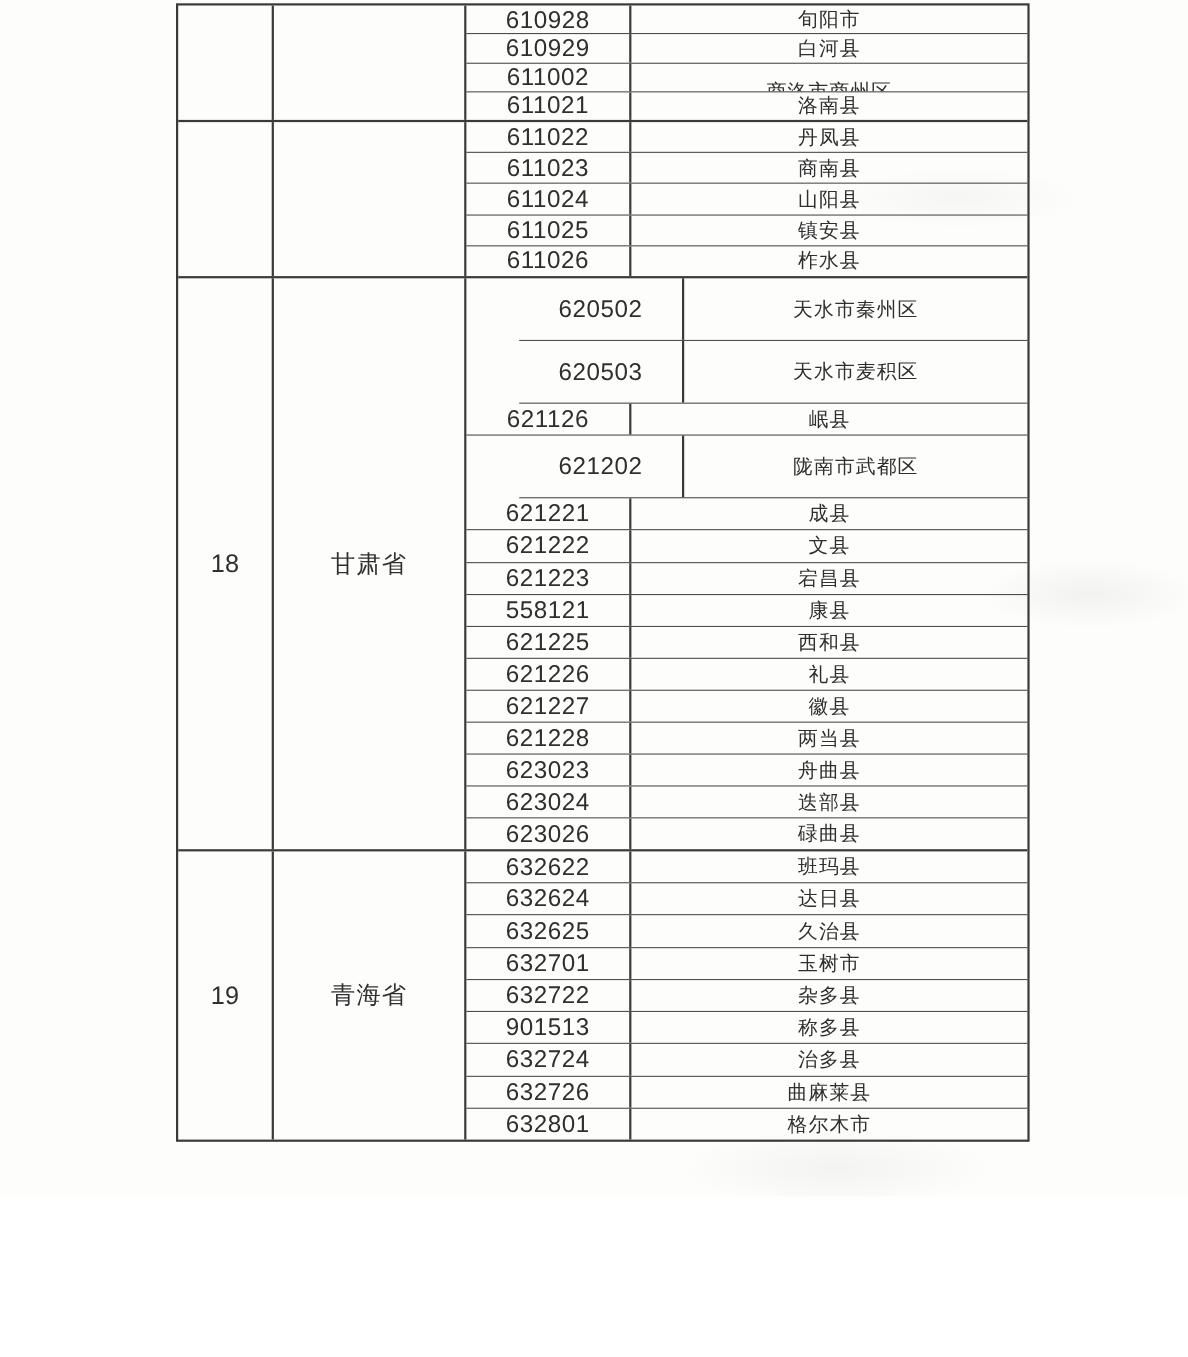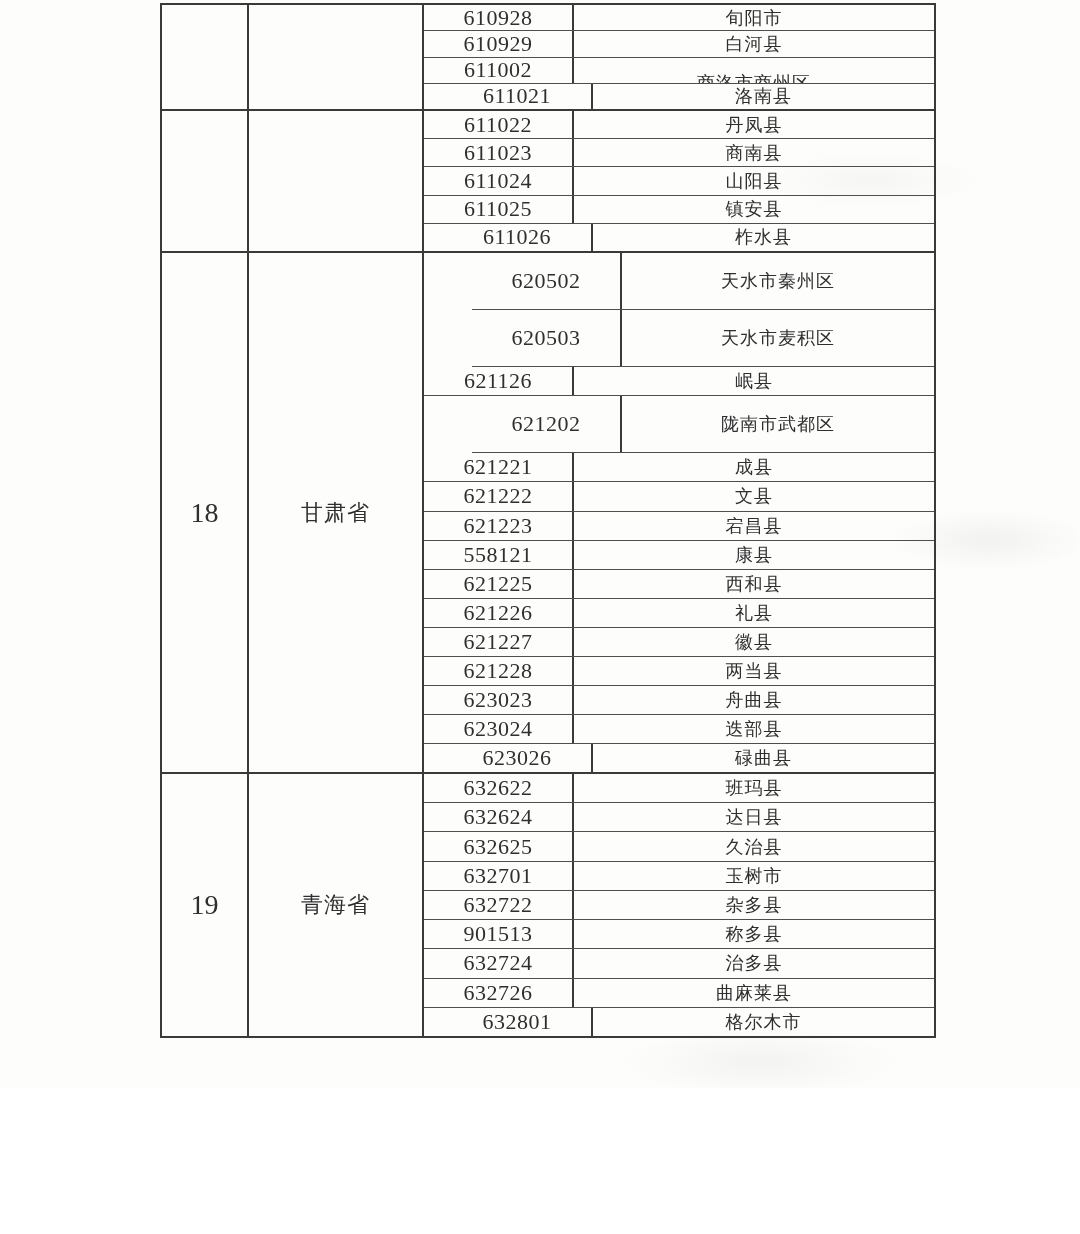--- a/index.html
+++ b/index.html
@@ -9,21 +9,21 @@
   }
   .page {
     position: relative;
     width: 1080px;
     height: 1088px;
     background-color: #fdfdfc;
     background-image:
       radial-gradient(ellipse 140px 45px at 990px 540px, rgba(60,60,60,0.06), rgba(60,60,60,0) 70%),
       radial-gradient(ellipse 200px 50px at 760px 1062px, rgba(60,60,60,0.05), rgba(60,60,60,0) 70%),
       radial-gradient(ellipse 160px 40px at 870px 180px, rgba(60,60,60,0.04), rgba(60,60,60,0) 70%);
-    font-family: Liberation Serif, serif;
+    font-family: Liberation Sans, sans-serif;
     color: #2f2f2f;
     overflow: hidden;
   }
   .codes-table {
     position: absolute;
     left: 160px;
     top: 3px;
     width: 776px;
     height: 1035px;
     box-sizing: border-box;
@@ -44,21 +44,21 @@
   .sec-c { height: 521px; }
   .sec-d { flex: 1; }
 
   .index-cell {
     width: 87px;
     box-sizing: border-box;
     border-right: 2px solid #3a3a3a;
     display: flex;
     align-items: center;
     justify-content: center;
-    font-size: 28px;
+    font-size: 23px;
   }
   .province-cell {
     width: 175px;
     box-sizing: border-box;
     border-right: 2px solid #3a3a3a;
     display: flex;
     align-items: center;
     justify-content: center;
     font-size: 22px;
     letter-spacing: 1px;
@@ -69,21 +69,21 @@
     flex-direction: column;
     min-width: 0;
   }
   .row {
     flex: 1;
     display: flex;
     border-bottom: 1.5px solid #4e4e4e;
     min-height: 0;
     box-sizing: border-box;
   }
-  .row:last-child { border-bottom: none; padding-left: 19px; }
+  .row:last-child { border-bottom: none; }
   .row.tall { flex: 2; margin-left: 48px; }
 
   .code-cell {
     width: 150px;
     box-sizing: border-box;
     border-right: 2px solid #3a3a3a;
     display: flex;
     align-items: center;
     justify-content: center;
     font-size: 22px;

